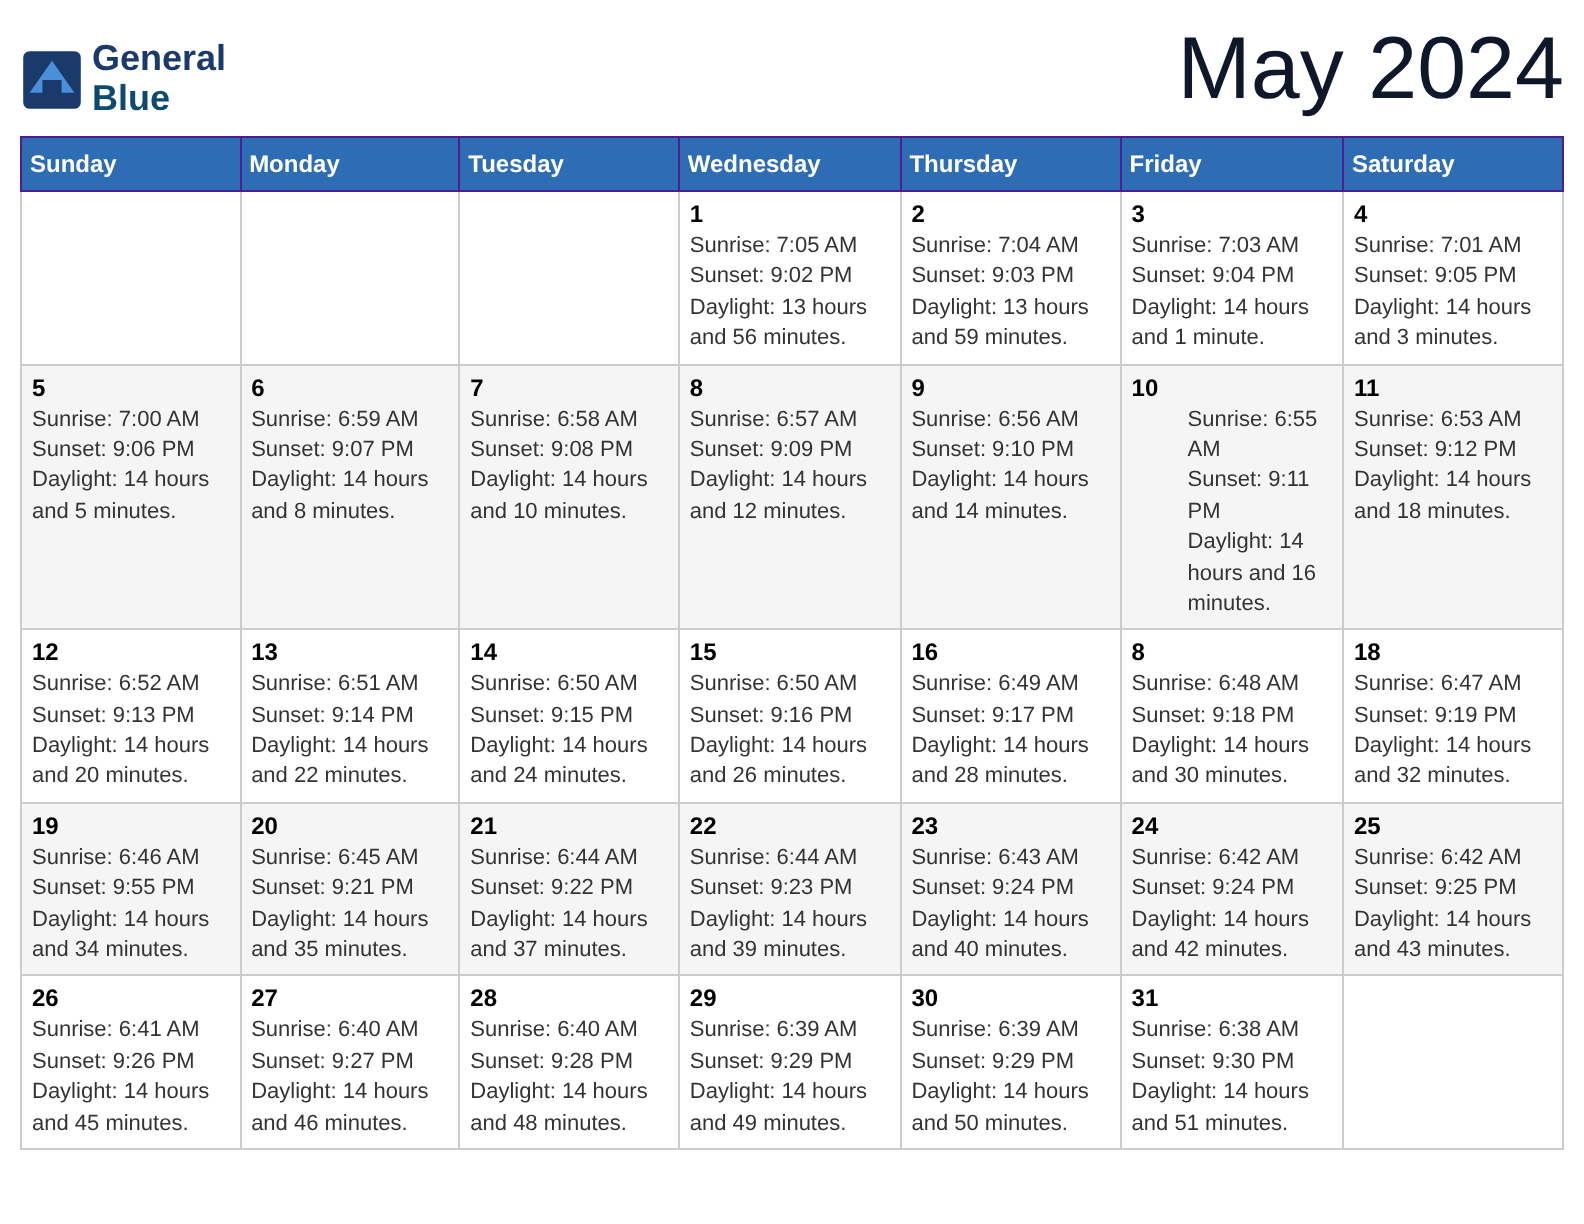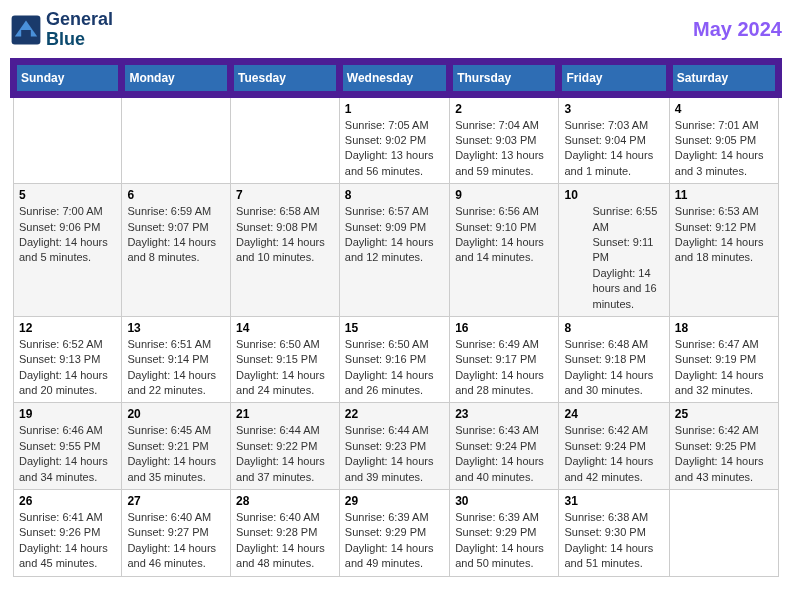--- a/index.html
+++ b/index.html
@@ -6,21 +6,21 @@
     body {
       font-family: Arial, sans-serif;
       background: #fff;
       width: 792px;
       min-height: 612px;
       padding: 10px;
     }
     .header {
       display: flex;
       justify-content: space-between;
-      align-items: center;
+      align-items: flex-end;
       margin-bottom: 8px;
     }
     .logo {
       display: flex;
       align-items: center;
       gap: 4px;
     }
     .logo-text {
       font-size: 18px;
       font-weight: bold;
@@ -31,41 +31,41 @@
       color: #0c4a6e;
     }
     .logo-icon {
       width: 32px;
       height: 32px;
     }
     .title-block {
       text-align: right;
     }
     .month-title {
-      font-size: 20px;
-      font-weight: bold;
-      color: #8b5cf6;
+      font-size: 44px;
+      font-weight: normal;
+      color: #0f172a;
     }
     .location-title {
       font-size: 15px;
       color: #333;
     }
     .calendar {
       width: 100%;
       border-collapse: collapse;
       border: 1px solid #ccc;
     }
     .calendar th {
       background-color: #2e6db4;
       color: #fff;
       font-size: 12px;
       font-weight: bold;
       padding: 6px 4px;
       text-align: left;
-      border: 7px solid #4c1d95;
+      border: 1px solid #4c1d95;
     }
     .calendar td {
       border: 1px solid #ccc;
       vertical-align: top;
       padding: 4px 5px;
       width: 113px;
       min-height: 80px;
       font-size: 10px;
       color: #333;
       background: #fff;

